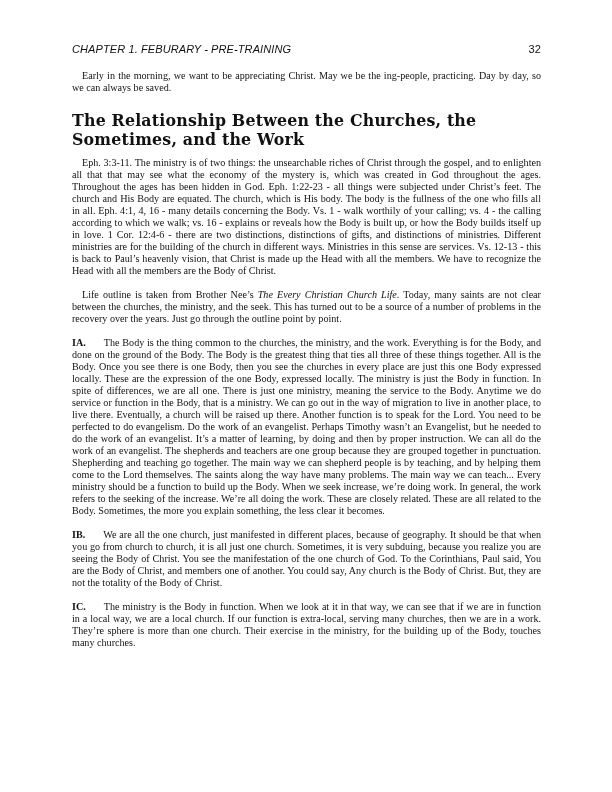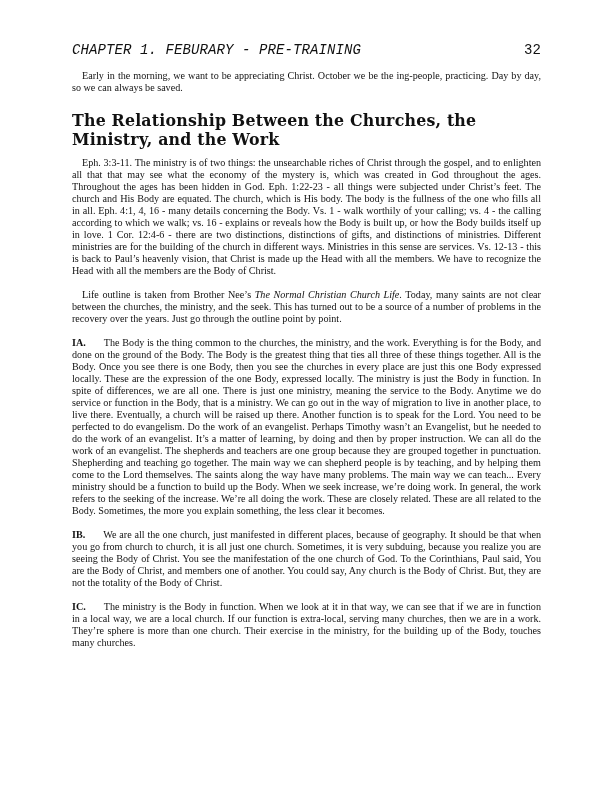--- a/index.html
+++ b/index.html
@@ -5,23 +5,23 @@
     html, body { margin: 0; padding: 0; background: #ffffff; }
     body {
       width: 612px; height: 792px; position: relative; overflow: hidden;
       font-family: "DejaVu Serif", "Liberation Serif", serif;
       color: #111111;
     }
     .page {
       position: absolute; left: 72px; top: 42px; width: 469px;
     }
     .running-head {
-      display: flex; justify-content: space-between; align-items: flex-start;
-      font-family: Liberation Mono, monospace;
-      font-style: italic; font-size: 14px; letter-spacing: 0.1px;
+      display: flex; justify-content: space-between; align-items: center;
+      font-family: Liberation Sans, sans-serif;
+      font-style: italic; font-size: 11px; letter-spacing: 0.1px;
       height: 14px;
     }
     .running-head .page-num { font-style: normal; }
     p {
       margin: 0; font-family: "Liberation Serif", serif;
       font-size: 10.15px; line-height: 12.0px; text-align: justify;
       text-indent: 10px; hyphens: none;
     }
     p.flush { text-indent: 0; }
     .first-para { margin-top: 14px; }
@@ -36,28 +36,28 @@
   </style>
 </head>
 <body>
 
 <div class="page">
   <div class="running-head">
     <span>CHAPTER 1.  FEBURARY - PRE-TRAINING</span>
     <span class="page-num">32</span>
   </div>
 
-  <p class="first-para">Early in the morning, we want to be appreciating Christ. October we be the ing-people, practicing. Day by day, so we can always be saved.</p>
+  <p class="first-para">Early in the morning, we want to be appreciating Christ. May we be the ing-people, practicing. Day by day, so we can always be saved.</p>
 
-  <h2>The Relationship Between the Churches, the Ministry, and the Work</h2>
+  <h2>The Relationship Between the Churches, the Sometimes, and the Work</h2>
 
   <p>Eph. 3:3-11. The ministry is of two things: the unsearchable riches of Christ through the gospel, and to enlighten all that that may see what the economy of the mystery is, which was created in God throughout the ages. Throughout the ages has been hidden in God. Eph. 1:22-23 - all things were subjected under Christ’s feet. The church and His Body are equated. The church, which is His body. The body is the fullness of the one who fills all in all. Eph. 4:1, 4, 16 - many details concerning the Body. Vs. 1 - walk worthily of your calling; vs. 4 - the calling according to which we walk; vs. 16 - explains or reveals how the Body is built up, or how the Body builds itself up in love. 1 Cor. 12:4-6 - there are two distinctions, distinctions of gifts, and distinctions of ministries. Different ministries are for the building of the church in different ways. Ministries in this sense are services. Vs. 12-13 - this is back to Paul’s heavenly vision, that Christ is made up the Head with all the members. We have to recognize the Head with all the members are the Body of Christ.</p>
   <div class="gap"></div>
 
-  <p><span>Life outline is taken from Brother Nee’s </span><em>The Normal Christian Church Life</em><span>. Today, many saints are not clear between the churches, the ministry, and the seek. This has turned out to be a source of a number of problems in the recovery over the years. Just go through the outline point by point.</span></p>
+  <p><span>Life outline is taken from Brother Nee’s </span><em>The Every Christian Church Life</em><span>. Today, many saints are not clear between the churches, the ministry, and the seek. This has turned out to be a source of a number of problems in the recovery over the years. Just go through the outline point by point.</span></p>
   <div class="gap"></div>
 
   <p class="flush"><span class="label">IA.</span><span>The Body is the thing common to the churches, the ministry, and the work. Everything is for the Body, and done on the ground of the Body. The Body is the greatest thing that ties all three of these things together. All is the Body. Once you see there is one Body, then you see the churches in every place are just this one Body expressed locally. These are the expression of the one Body, expressed locally. The ministry is just the Body in function. In spite of differences, we are all one. There is just one ministry, meaning the service to the Body. Anytime we do service or function in the Body, that is a ministry. We can go out in the way of migration to live in another place, to live there. Eventually, a church will be raised up there. Another function is to speak for the Lord. You need to be perfected to do evangelism. Do the work of an evangelist. Perhaps Timothy wasn’t an Evangelist, but he needed to do the work of an evangelist. It’s a matter of learning, by doing and then by proper instruction. We can all do the work of an evangelist. The shepherds and teachers are one group because they are grouped together in punctuation. Shepherding and teaching go together. The main way we can shepherd people is by teaching, and by helping them come to the Lord themselves. The saints along the way have many problems. The main way we can teach... Every ministry should be a function to build up the Body. When we seek increase, we’re doing work. In general, the work refers to the seeking of the increase. We’re all doing the work. These are closely related. These are all related to the Body. Sometimes, the more you explain something, the less clear it becomes.</span></p>
   <div class="gap"></div>
 
   <p class="flush"><span class="label">IB.</span><span>We are all the one church, just manifested in different places, because of geography. It should be that when you go from church to church, it is all just one church. Sometimes, it is very subduing, because you realize you are seeing the Body of Christ. You see the manifestation of the one church of God. To the Corinthians, Paul said, You are the Body of Christ, and members one of another. You could say, Any church is the Body of Christ. But, they are not the totality of the Body of Christ.</span></p>
   <div class="gap"></div>
 
   <p class="flush"><span class="label">IC.</span><span>The ministry is the Body in function. When we look at it in that way, we can see that if we are in function in a local way, we are a local church. If our function is extra-local, serving many churches, then we are in a work. They’re sphere is more than one church. Their exercise in the ministry, for the building up of the Body, touches many churches.</span></p>
   <div class="gap"></div>

